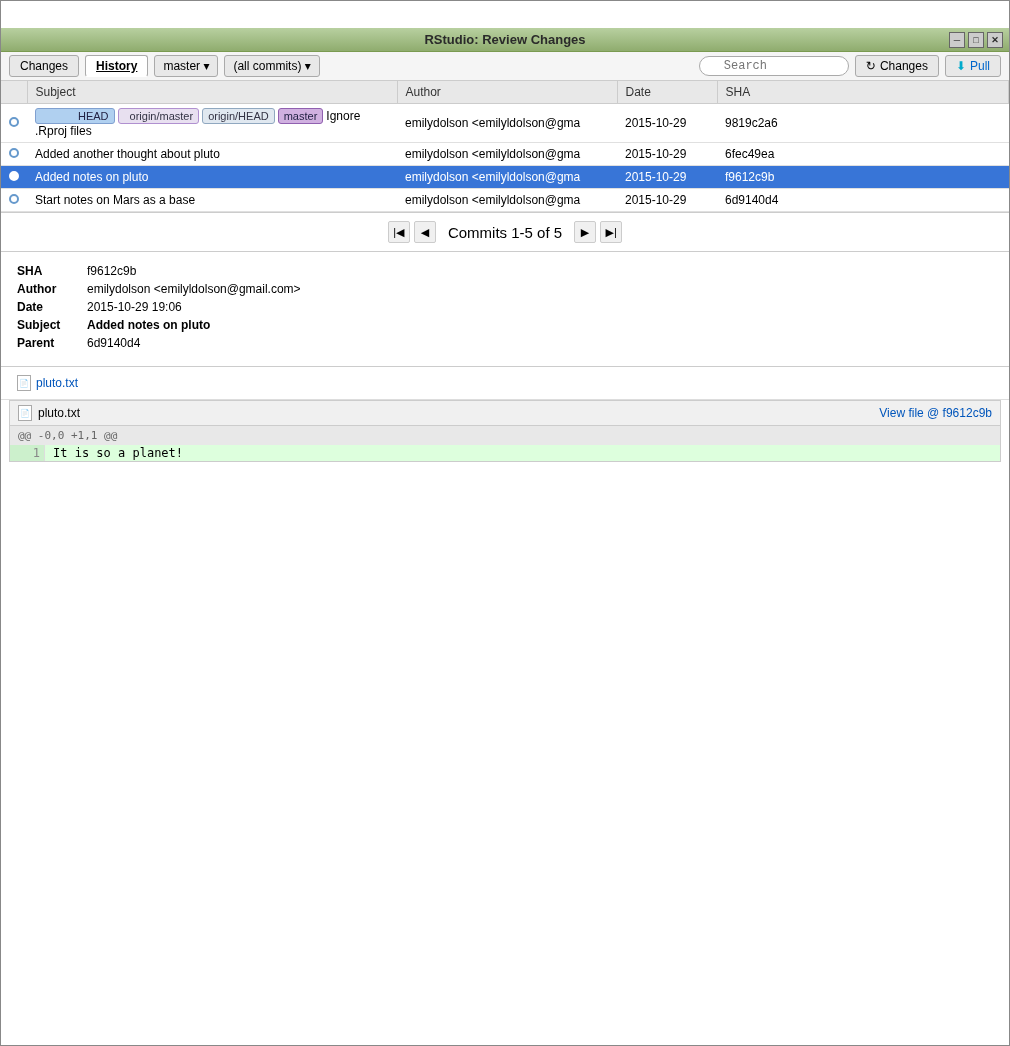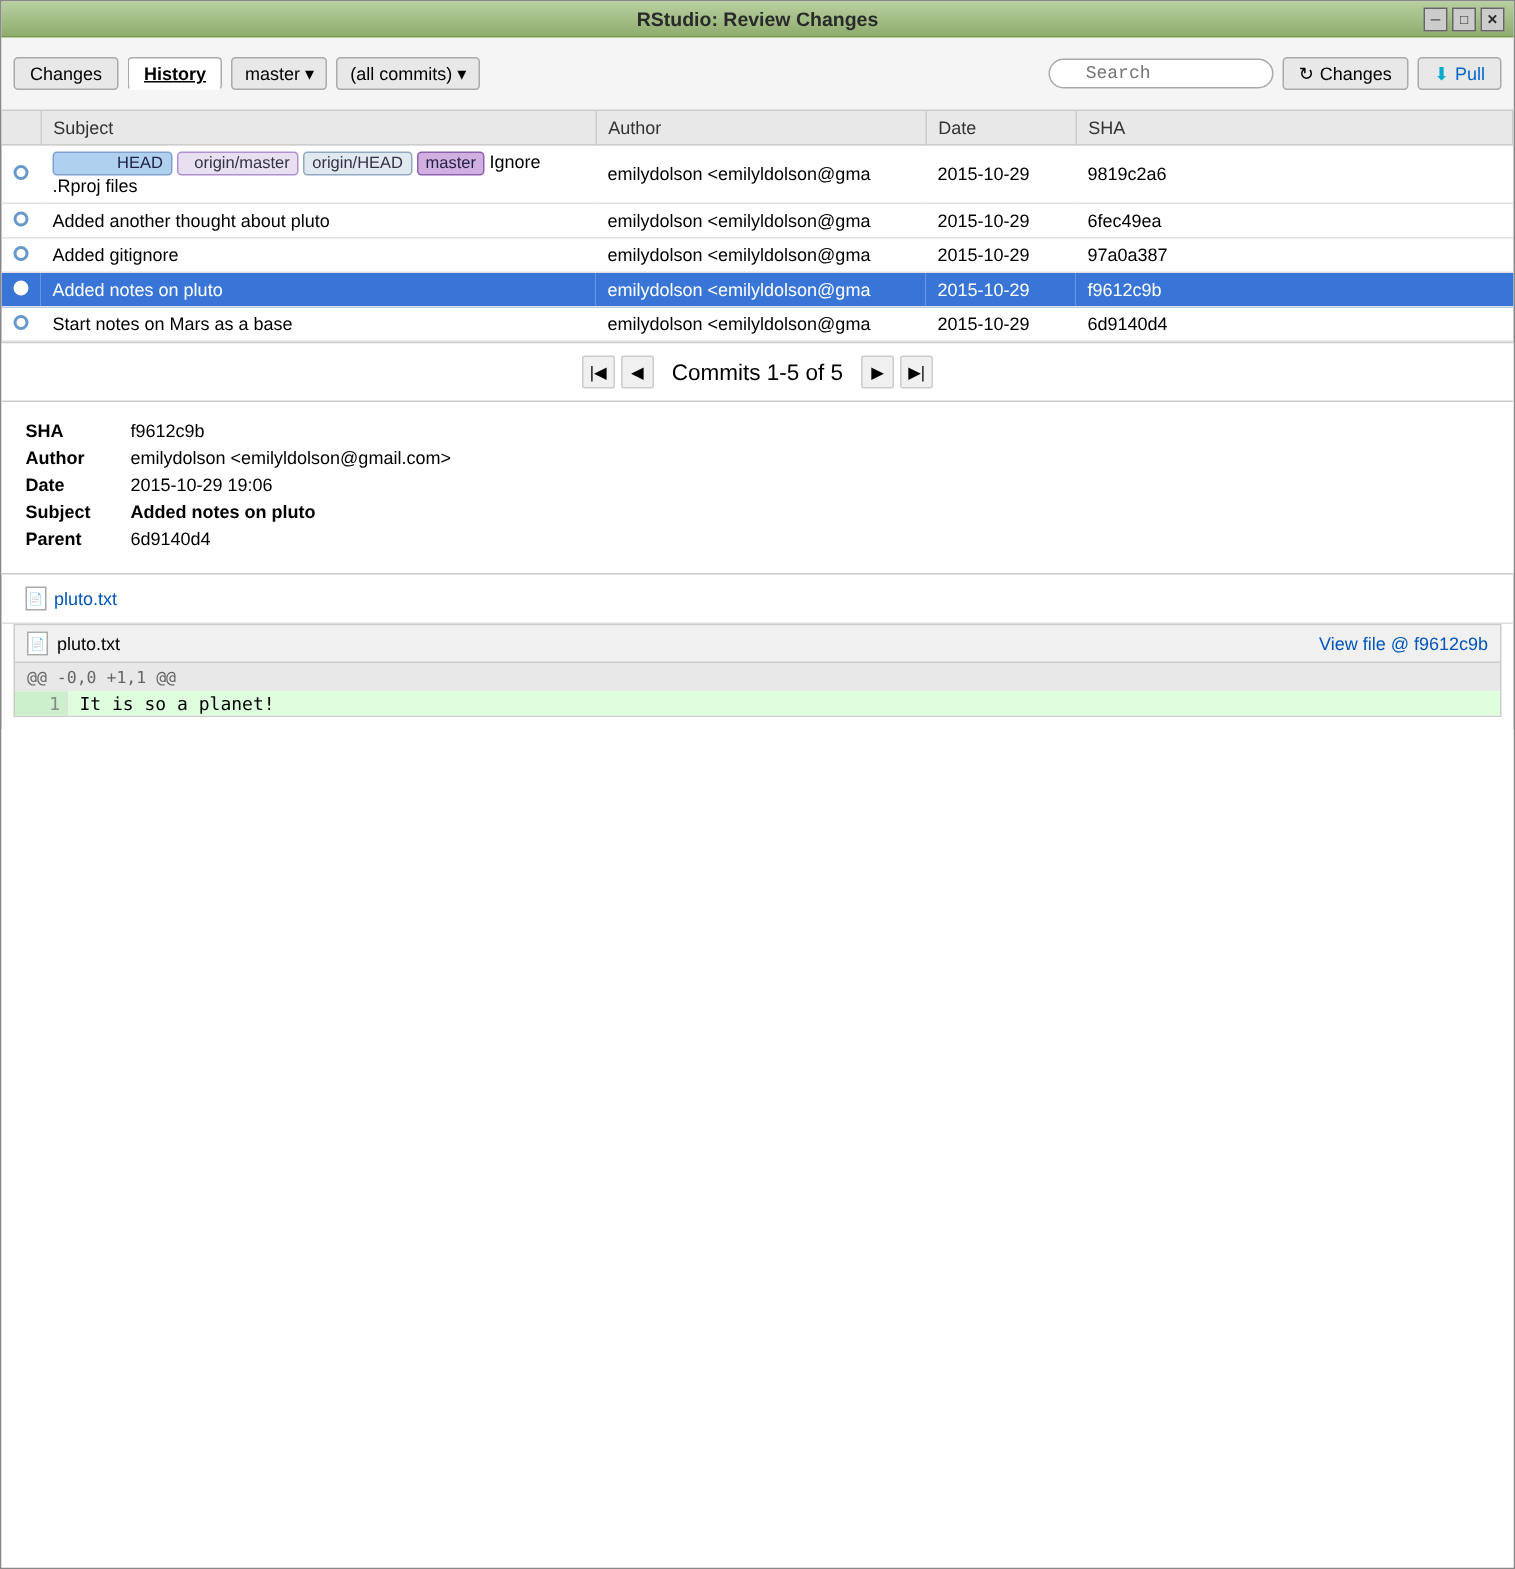--- a/index.html
+++ b/index.html
@@ -16,20 +16,21 @@
 
     .title-bar {
       background: linear-gradient(to bottom, #b8d0a0, #8fac6e);
       text-align: center;
       padding: 4px 0;
       font-size: 13px;
       font-weight: bold;
       color: #2a2a2a;
       border-bottom: 1px solid #7a9a50;
       position: relative;
+      margin-top: 27px;
     }
 
     .window-controls {
       position: absolute;
       right: 6px;
       top: 4px;
       display: flex;
       gap: 3px;
     }
 
@@ -41,21 +42,21 @@
       cursor: pointer;
       display: flex;
       align-items: center;
       justify-content: center;
       font-size: 9px;
     }
 
     .toolbar {
       background: #f5f5f5;
       border-bottom: 1px solid #ccc;
-      padding: 13px 8px;
+      padding: 3px 8px;
       display: flex;
       align-items: center;
       gap: 6px;
     }
 
     .tab-btn {
       padding: 3px 10px;
       border: 1px solid #aaa;
       background: #e8e8e8;
       cursor: pointer;
@@ -379,27 +380,20 @@
             <td>2015-10-29</td>
             <td>9819c2a6</td>
           </tr>
           <tr>
             <td class="commit-graph-col"><span class="graph-dot"></span></td>
             <td class="subject-col"><span>Added another thought about pluto</span></td>
             <td>emilydolson &lt;emilyldolson@gma</td>
             <td>2015-10-29</td>
             <td>6fec49ea</td>
           </tr>
-          <tr>
-            <td class="commit-graph-col"><span class="graph-dot"></span></td>
-            <td class="subject-col"><span>Added gitignore</span></td>
-            <td>emilydolson &lt;emilyldolson@gma</td>
-            <td>2015-10-29</td>
-            <td>97a0a387</td>
-          </tr>
           <tr class="selected">
             <td class="commit-graph-col"><span class="graph-dot"></span></td>
             <td class="subject-col"><span>Added notes on pluto</span></td>
             <td>emilydolson &lt;emilyldolson@gma</td>
             <td>2015-10-29</td>
             <td>f9612c9b</td>
           </tr>
           <tr>
             <td class="commit-graph-col"><span class="graph-dot"></span></td>
             <td class="subject-col"><span>Start notes on Mars as a base</span></td>

